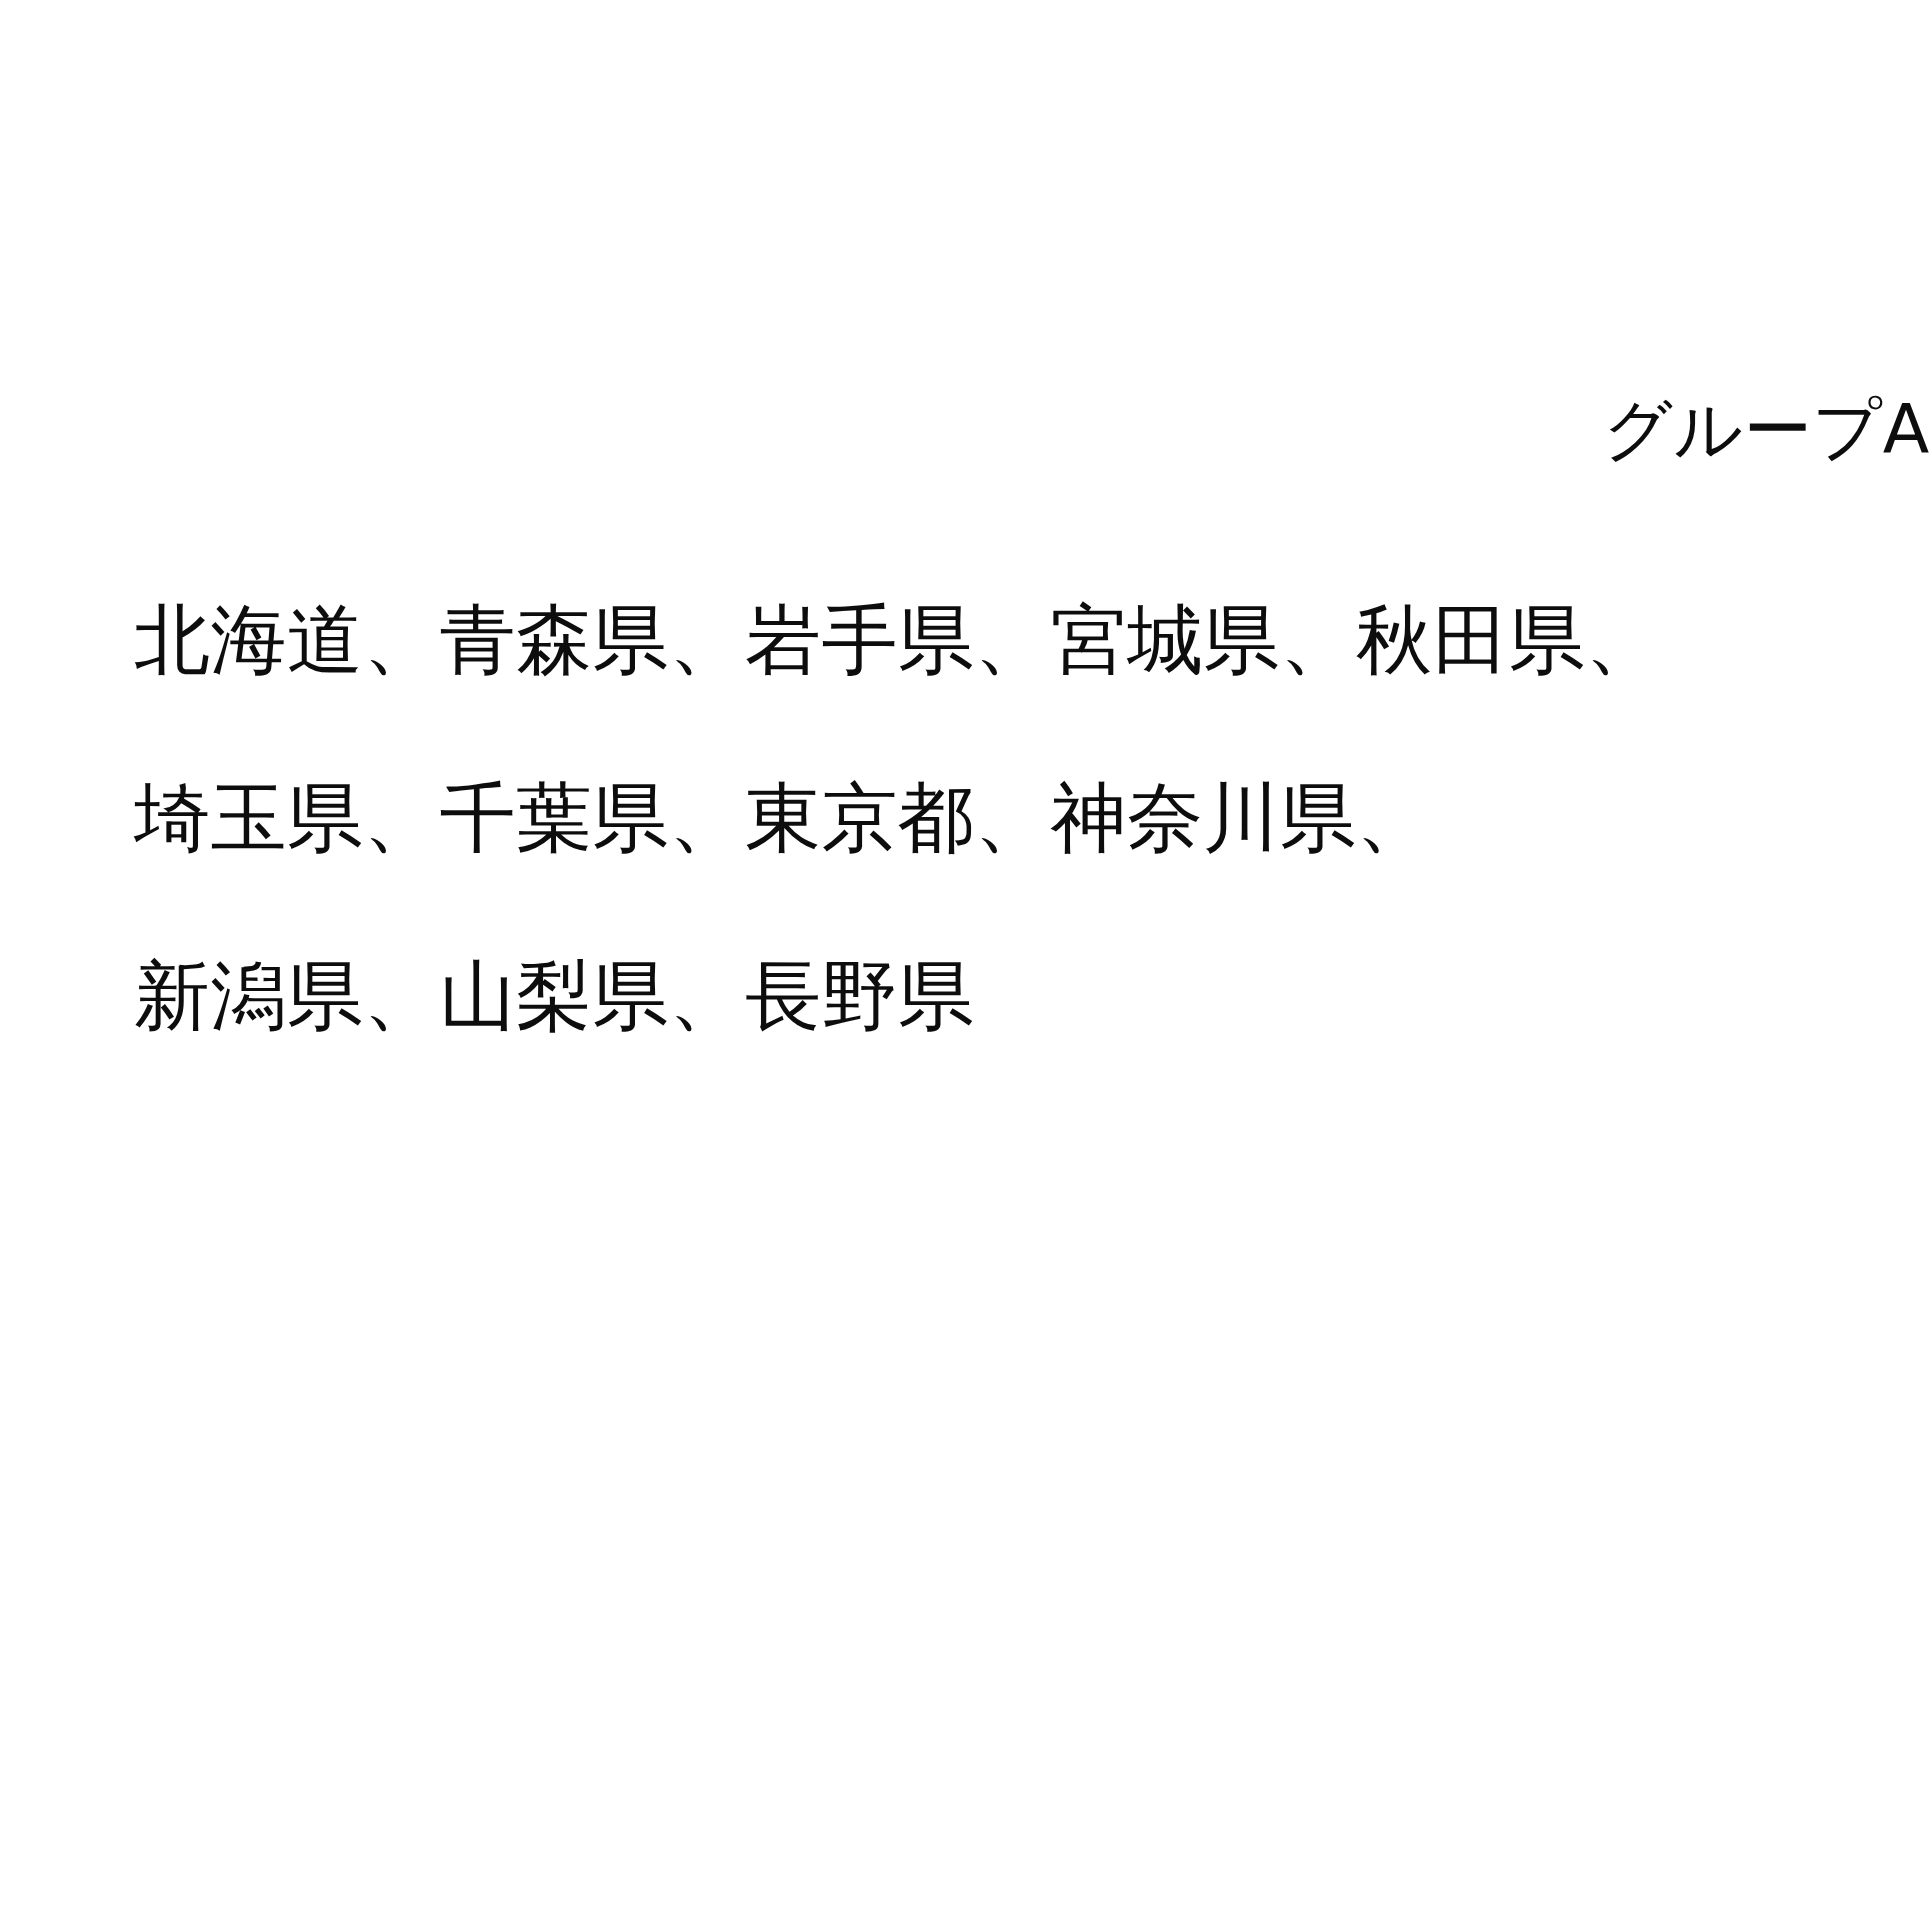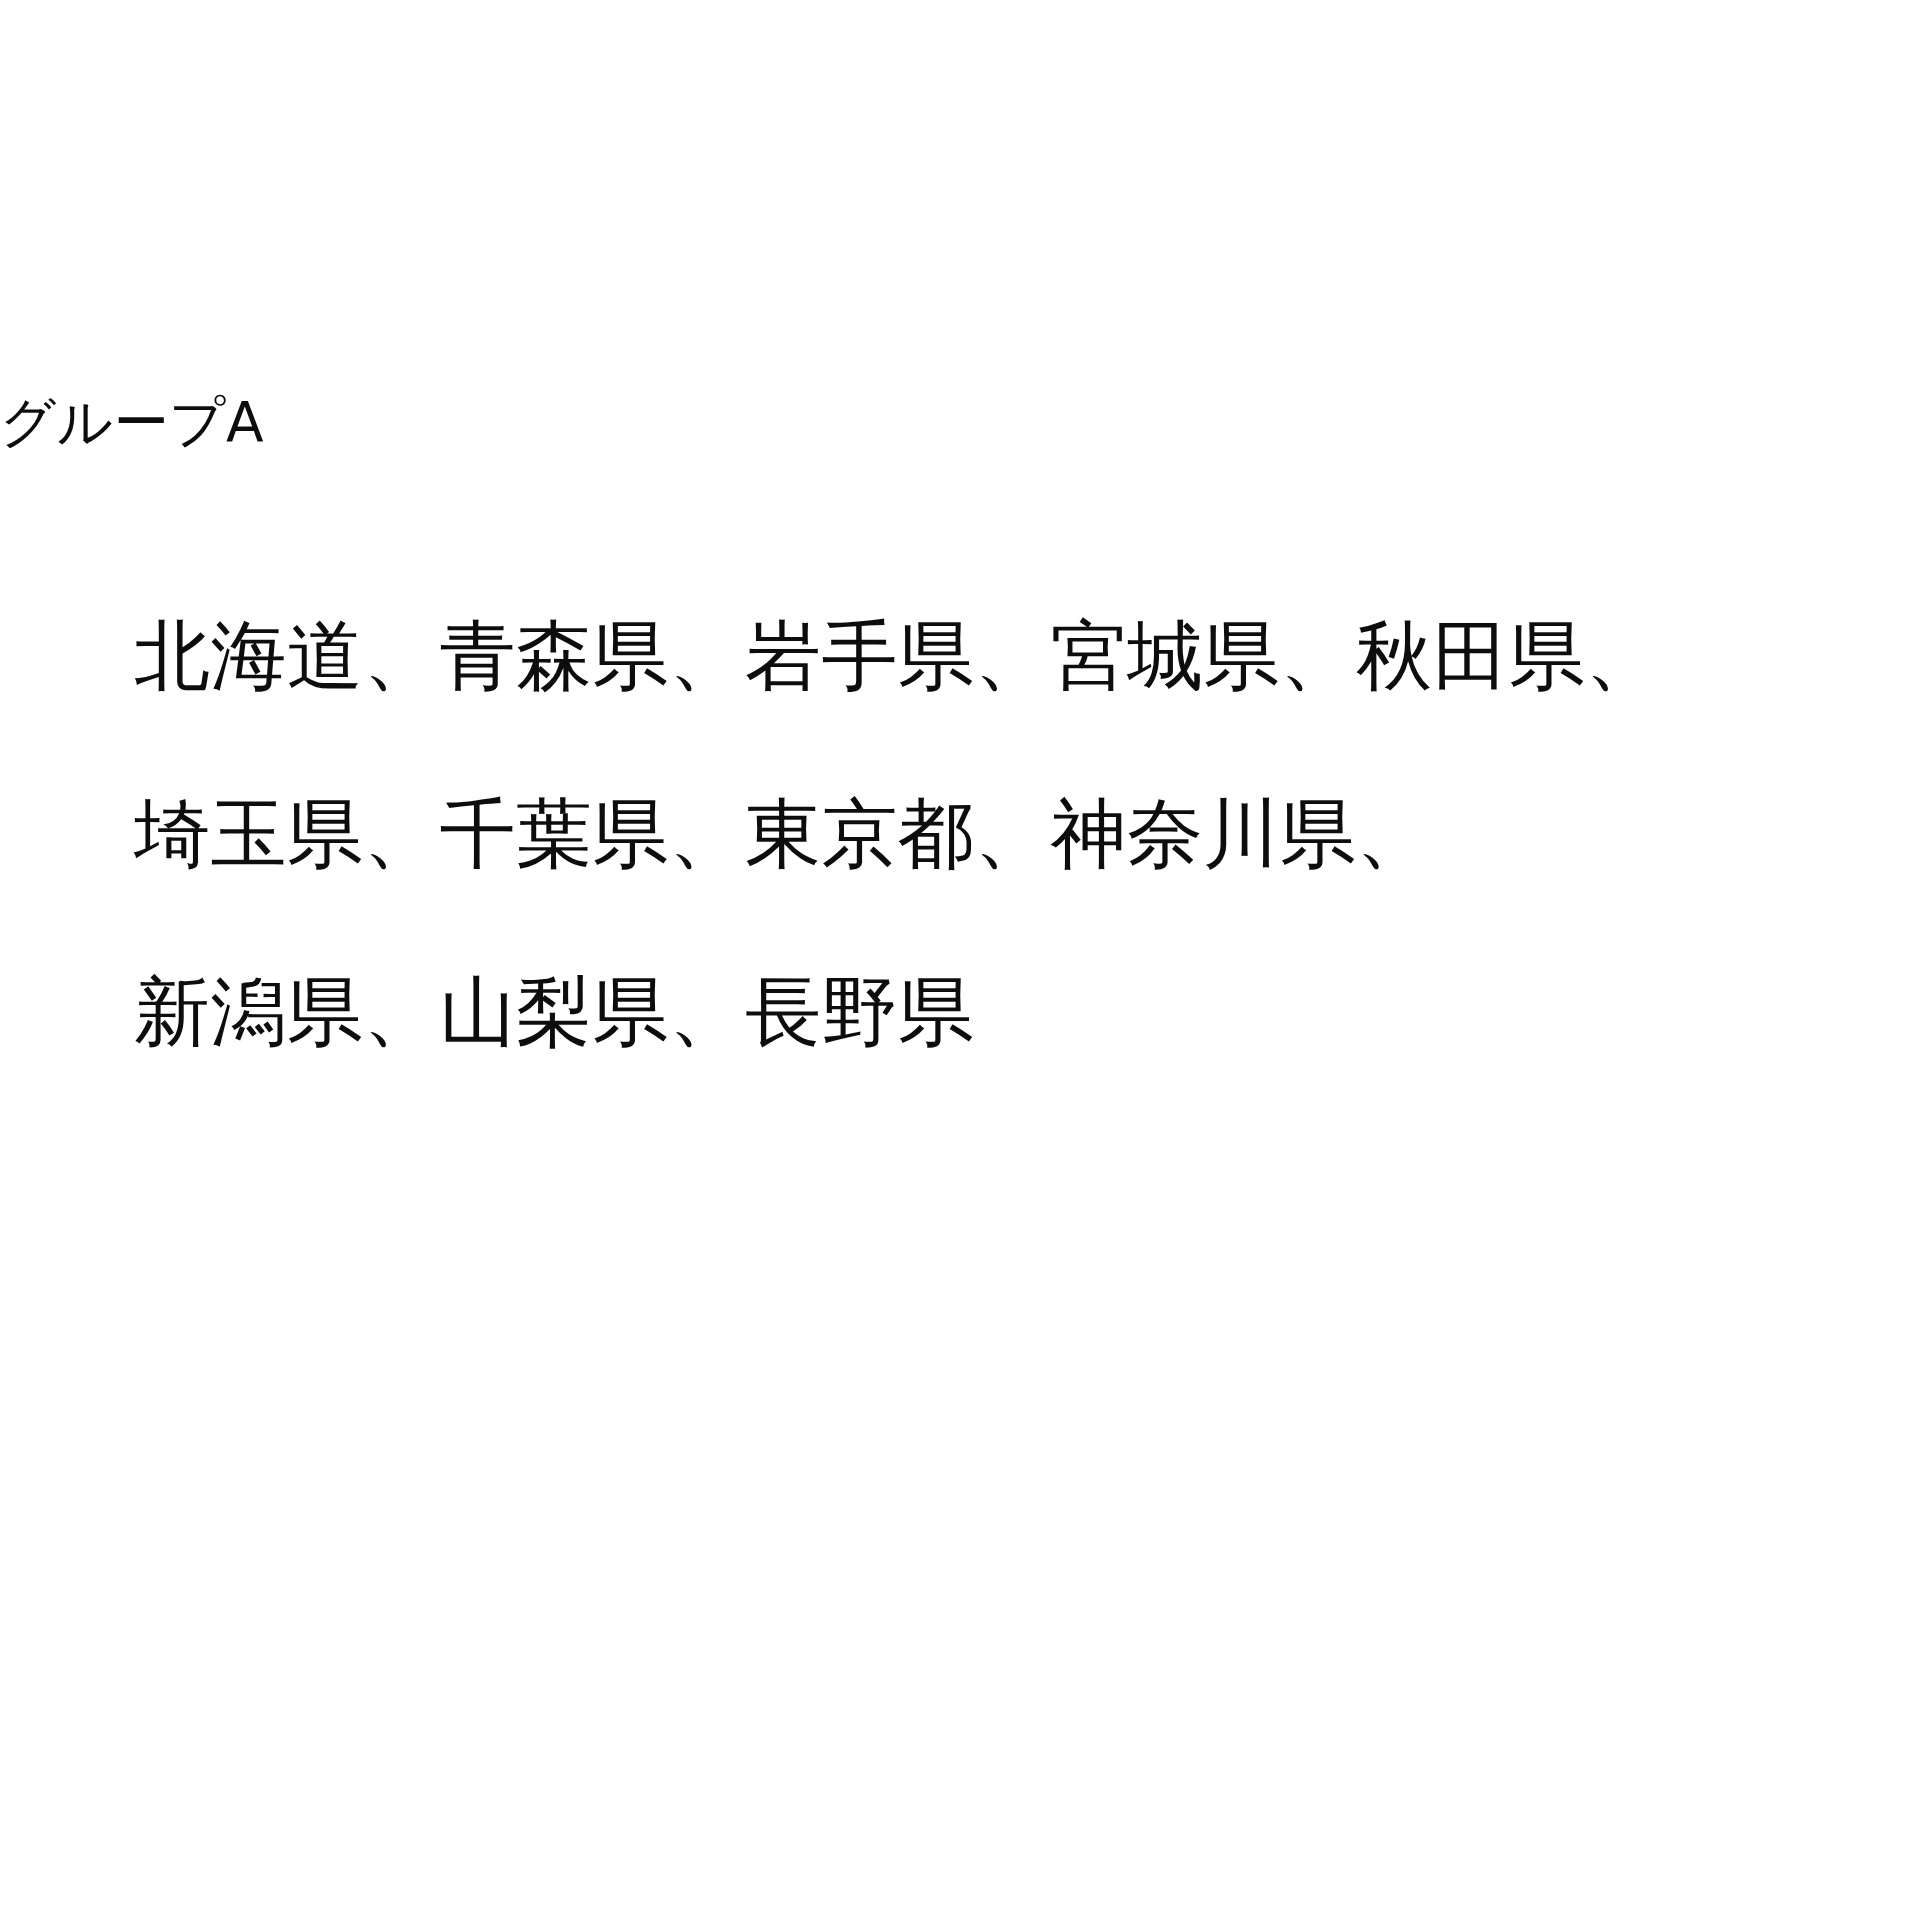--- a/index.html
+++ b/index.html
@@ -18,29 +18,29 @@
     position: relative;
     width: 1930px;
     height: 1930px;
     box-sizing: border-box;
   }
   .doc-title {
     position: absolute;
     top: 389px;
     left: 0;
     width: 1930px;
-    text-align: left;
-    font-size: 55px;
+    text-align: right;
+    font-size: 68px;
     font-weight: 400;
     line-height: 1.2;
     letter-spacing: 0.01em;
   }
   .body-block {
     position: absolute;
-    top: 618px;
+    top: 602px;
     left: 134px;
     width: 1683px;
   }
   .body-line {
     font-size: 76px;
     font-weight: 400;
     line-height: 1.0;
     margin: 0 0 102px 0;
     white-space: pre;
     letter-spacing: 0.005em;

